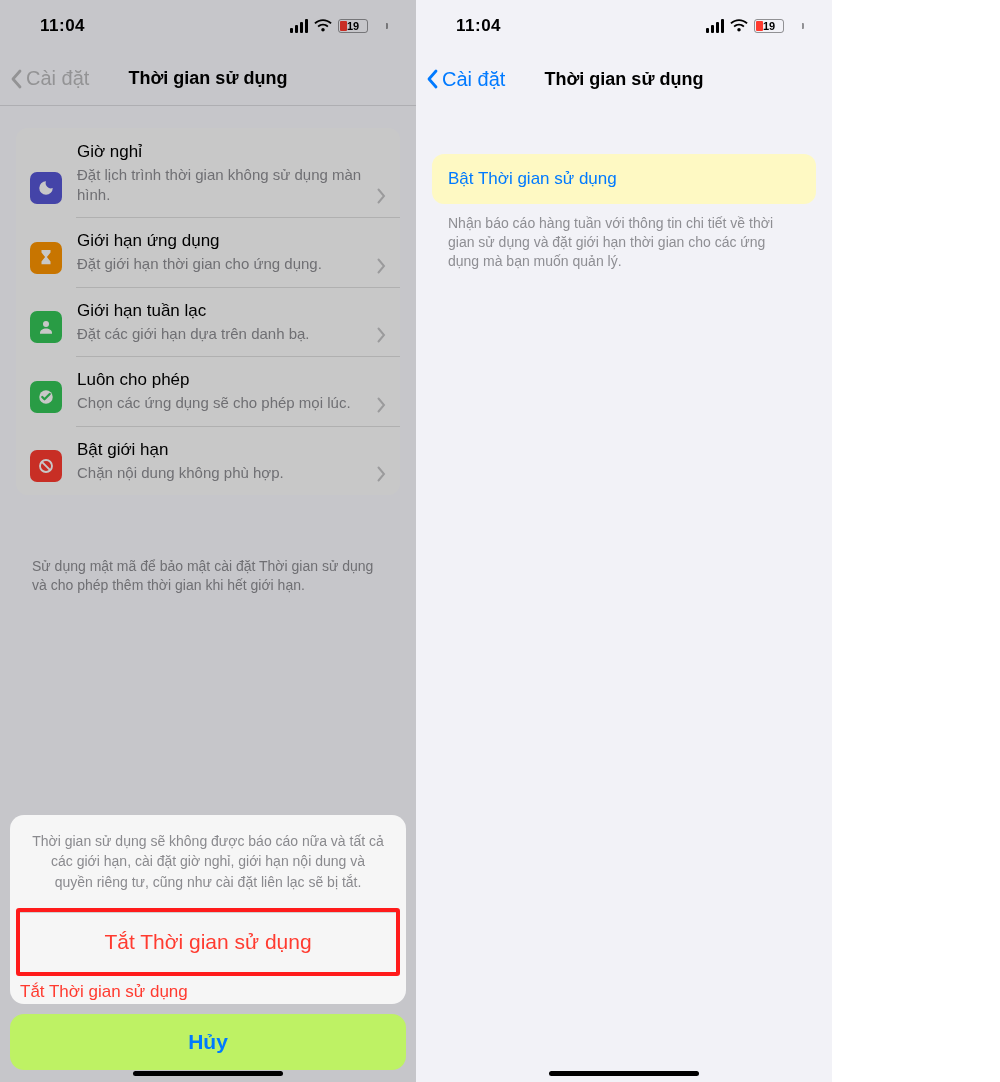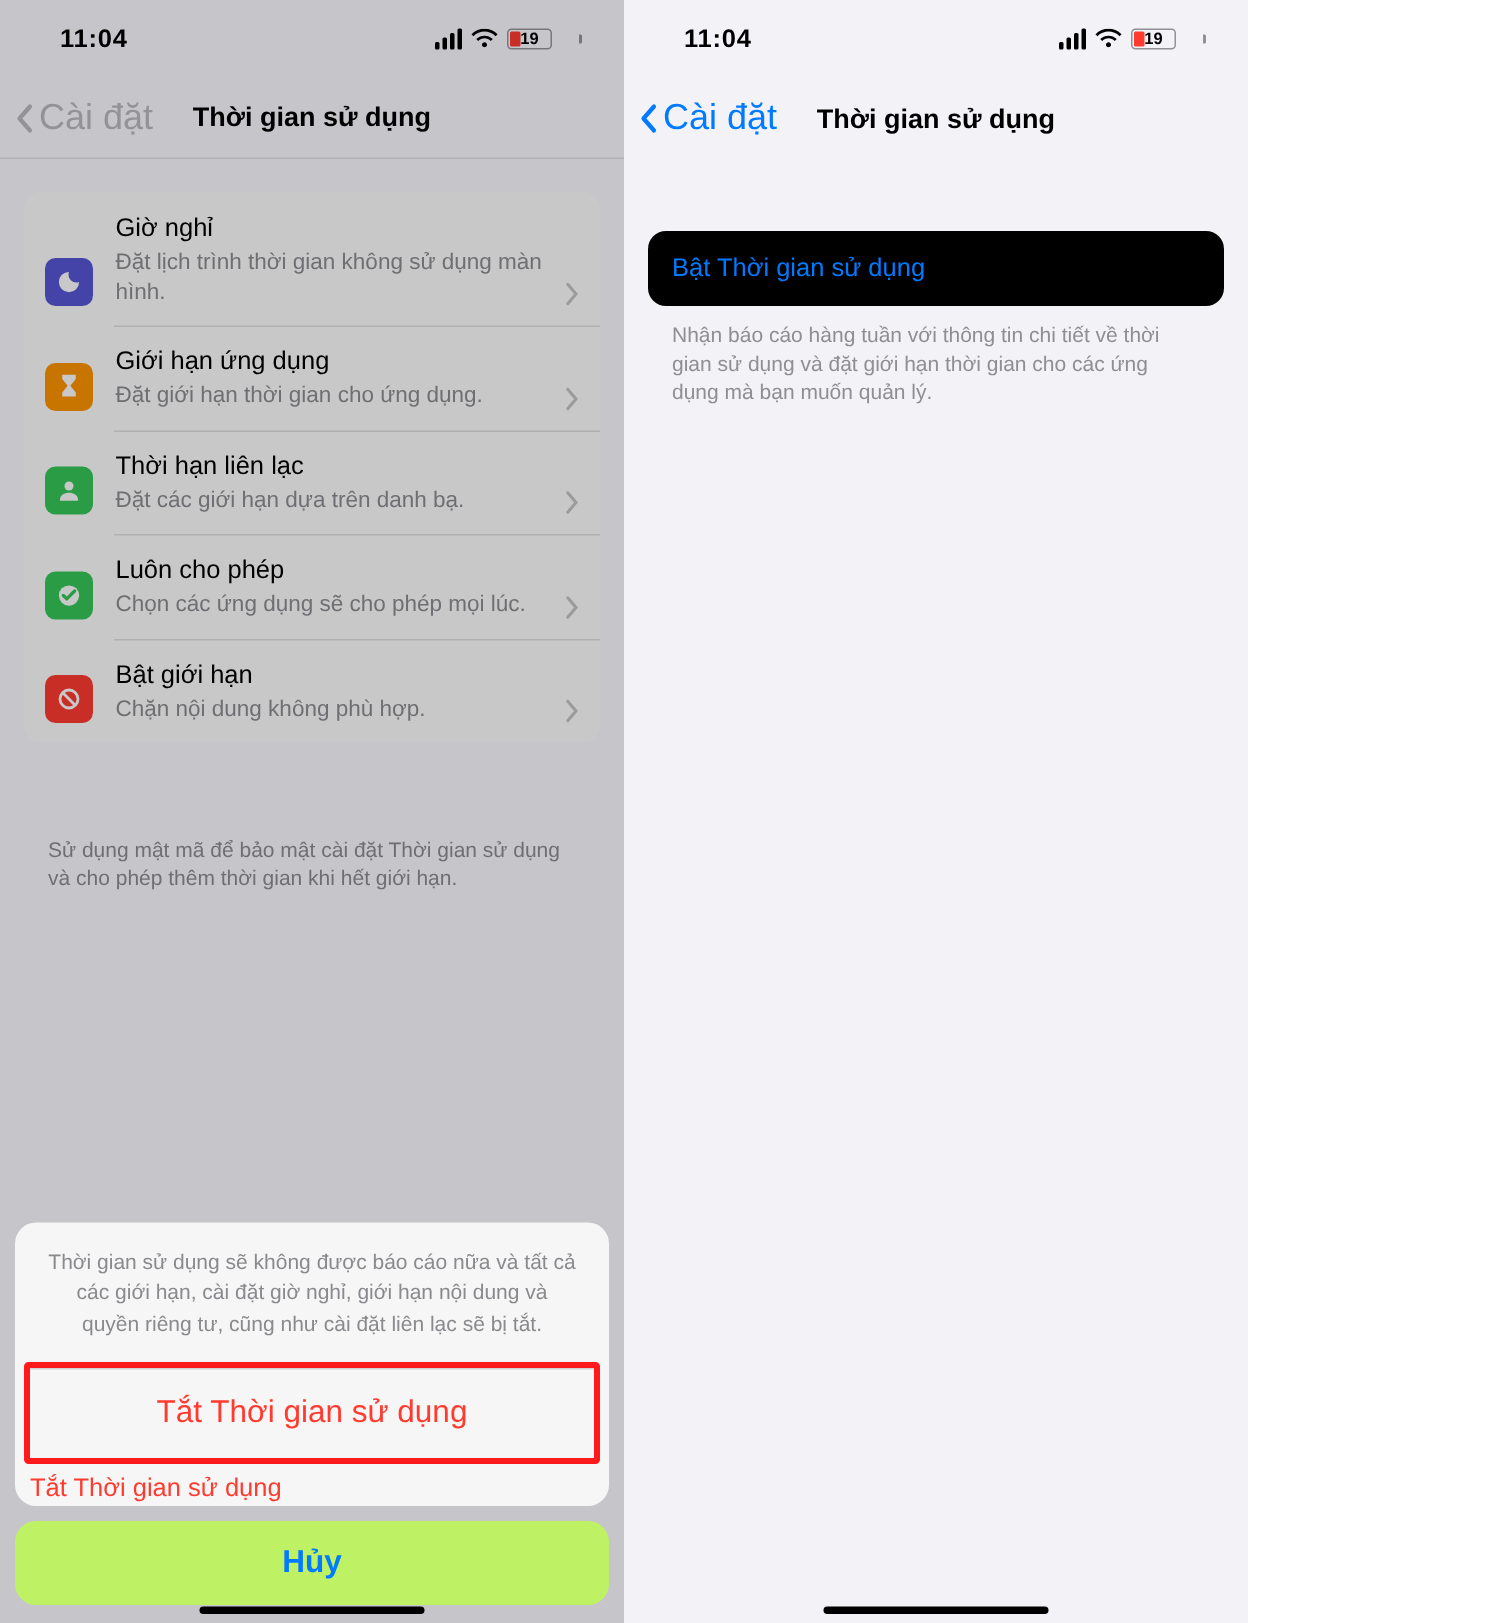--- a/index.html
+++ b/index.html
@@ -19,35 +19,35 @@
   .signal-bars span { width:3px; background:#000; border-radius:1px; }
   .signal-bars span:nth-child(1){height:5px;} .signal-bars span:nth-child(2){height:8px;}
   .signal-bars span:nth-child(3){height:11px;} .signal-bars span:nth-child(4){height:14px;}
   .battery-wrap { display:flex; align-items:center; gap:18px;}
   .battery { width:30px; height:14px; border:1px solid rgba(0,0,0,0.4); border-radius:3px; position:relative; display:flex; align-items:center;}
   .battery-fill { height:10px; width:24%; margin-left:1px; background:#ff3b30; border-radius:1px;}
   .battery-tip { width:2px; height:6px; background:rgba(0,0,0,0.4); border-radius:0 1px 1px 0;}
   .battery-pct { font-size:11px; font-weight:600; position:absolute; width:100%; text-align:center; color:#000;}
   
   .nav-bar { height:54px; display:flex; align-items:center; position:relative; border-bottom:1px solid rgba(0,0,0,0.12);}
-  .nav-back { position:absolute; left:10px; display:flex; align-items:center; gap:4px; color:#007aff; font-size:24px;}
+  .nav-back { position:absolute; left:10px; display:flex; align-items:center; gap:4px; color:#007aff; font-size:20px;}
   .nav-back.dim { color:#bcbcbe; }
   .nav-title { width:100%; text-align:center; font-size:18px; font-weight:600; color:#000;}
   
   .content { padding:22px 16px 0; }
   .card { background:#fff; border-radius:12px; overflow:hidden; }
   .row { display:flex; align-items:flex-end; padding:13px 14px; gap:15px; position:relative;}
   .row + .row::before { content:""; position:absolute; left:60px; right:0; top:0; height:1px; background:rgba(0,0,0,0.12);}
   .row-icon { width:32px; height:32px; border-radius:7px; display:flex; align-items:center; justify-content:center; flex:none; color:#fff;}
   .row-text { flex:1; min-width:0; }
   .row-title { font-size:17px; color:#000; line-height:1.3;}
   .row-sub { font-size:15px; color:#8e8e93; line-height:1.3; margin-top:2px;}
   .chevron { color:#c5c5c7; flex:none; }
   .footer-text { font-size:14px; color:#8e8e93; padding:10px 16px 0; line-height:1.35;}
-  .link-card { background:#000000; border-radius:12px; padding:15px 16px; }
+  .link-card { background:#fef9c3; border-radius:12px; padding:15px 16px; }
   .link-card span { color:#007aff; font-size:17px; }
   .spacer { height:26px; }
   
   .action-sheet { position:absolute; left:10px; right:10px; bottom:12px; z-index:5; }
   .sheet-top { background:rgba(248,248,248,0.96); border-radius:14px; overflow:hidden;margin-top:33px;}
   .sheet-msg { font-size:14px; color:#8a8a8e; text-align:center; padding:16px 22px; line-height:1.45;}
   .sheet-btn { text-align:center; padding:18px 0; font-size:21px; position:relative;}
   .sheet-btn::before { content:""; position:absolute; left:0; right:0; top:0; height:1px; background:rgba(0,0,0,0.15);}
   .sheet-danger { color:#ff3b30; }
   .sheet-extra-danger { color:#ff3b30; font-size:17px; text-align:left; padding:6px 10px 2px; }
@@ -125,21 +125,21 @@
             </svg>
         </div>
         <div class="row">
           <div class="row-icon" style="background:#34c759">
             <svg width="18" height="18" viewBox="0 0 24 24">
                 <circle cx="12" cy="8" r="4" fill="#fff"></circle>
                 <path fill="#fff" d="M4 20c0-4 4-6 8-6s8 2 8 6v1H4v-1z"></path>
               </svg>
           </div>
           <div class="row-text">
-            <div class="row-title">Thời hạn liên lạc</div>
+            <div class="row-title">Giới hạn tuần lạc</div>
             <div class="row-sub">Đặt các giới hạn dựa trên danh bạ.</div>
           </div>
           <svg class="chevron" width="9" height="16" viewBox="0 0 9 16">
               <path fill="none" stroke="currentColor" stroke-width="2" stroke-linecap="round" d="M1.5 1.5 7 8l-5.5 6.5"></path>
             </svg>
         </div>
         <div class="row">
           <div class="row-icon" style="background:#34c759">
             <svg width="18" height="18" viewBox="0 0 24 24">
                 <circle cx="12" cy="12" r="9" fill="#fff"></circle>

